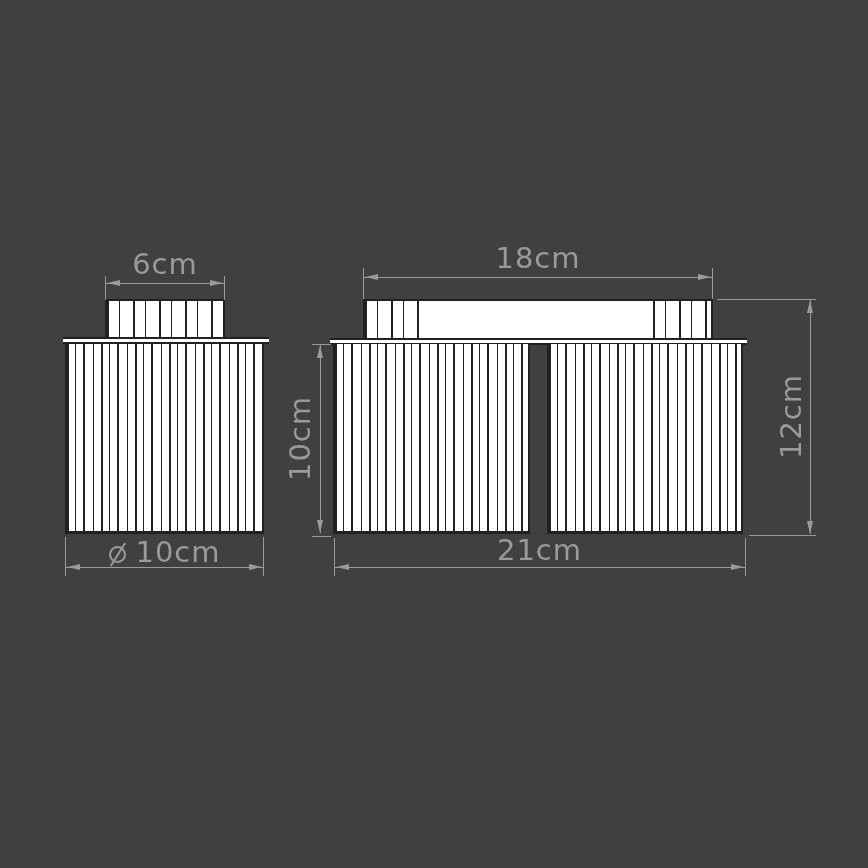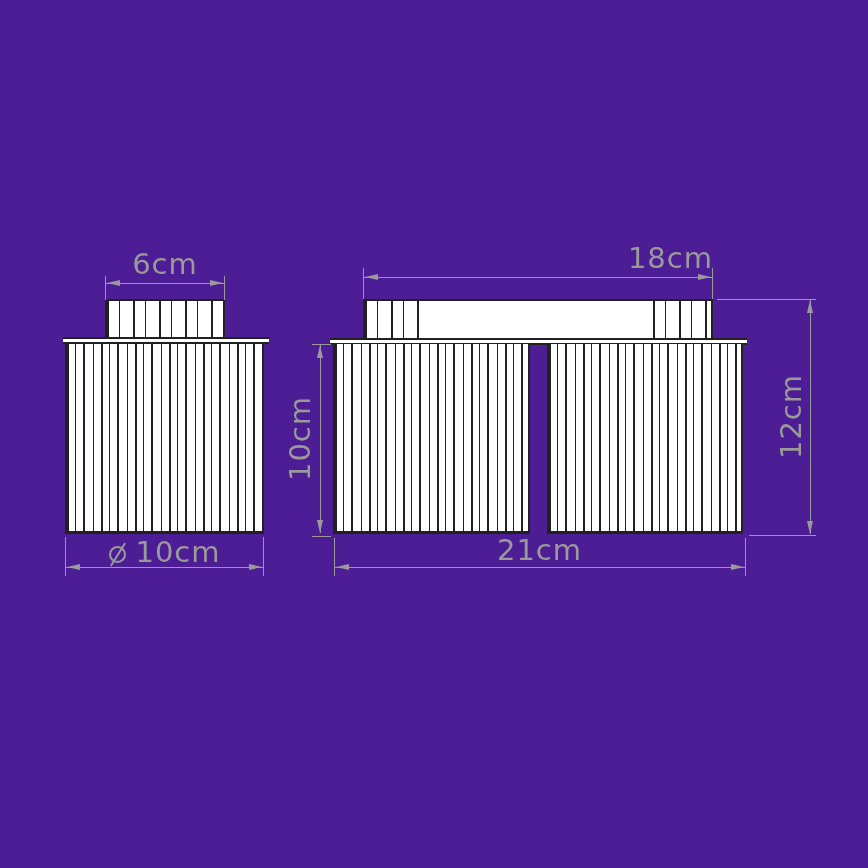--- a/index.html
+++ b/index.html
@@ -5,21 +5,21 @@
   :root {
     --ink: #212121;
     --dim: #9a9a9a;
   }
   * { margin: 0; padding: 0; box-sizing: border-box; }
   html, body { background: #ffffff; }
   .canvas {
     position: relative;
     width: 868px;
     height: 868px;
-    background: #4c1d95;
+    background: #404040;
     overflow: hidden;
     font-family: "DejaVu Sans", "Liberation Sans", sans-serif;
   }
   .part { position: absolute; }
 
   
   .canopy {
     border: 2px solid var(--ink);
     background: #fff;
   }
@@ -132,21 +132,21 @@
   <div class="part flange" style="left:330px; top:338px; width:417px; height:7px;"></div>
   <div class="part shade ribs" style="left:333px; top:344px; width:197px; height:190px;"></div>
   <div class="part shade ribs" style="left:547px; top:344px; width:196px; height:190px;"></div>
 
   <div>
     <i class="e" style="left:363px; top:268px; width:1px; height:31px;"></i>
     <i class="e" style="left:712px; top:268px; width:1px; height:31px;"></i>
     <i class="e" style="left:364px; top:277px; width:348px; height:1px;"></i>
     <i class="ar l" style="left:365px; top:274px;"></i>
     <i class="ar r" style="left:698px; top:274px;"></i>
-    <div class="lbl" style="left:363px; top:244px; width:350px;text-align:right;">18cm</div>
+    <div class="lbl" style="left:363px; top:244px; width:350px;">18cm</div>
   </div>
 
   <div>
     <i class="e" style="left:312px; top:344px; width:19px; height:1px;"></i>
     <i class="e" style="left:312px; top:536px; width:19px; height:1px;"></i>
     <i class="e" style="left:320px; top:345px; width:1px; height:188px;"></i>
     <i class="ar u" style="left:317px; top:345px;"></i>
     <i class="ar d" style="left:317px; top:520px;"></i>
     <div class="lbl vlbl" style="left:240px; top:424px; width:120px;">10cm</div>
   </div>

